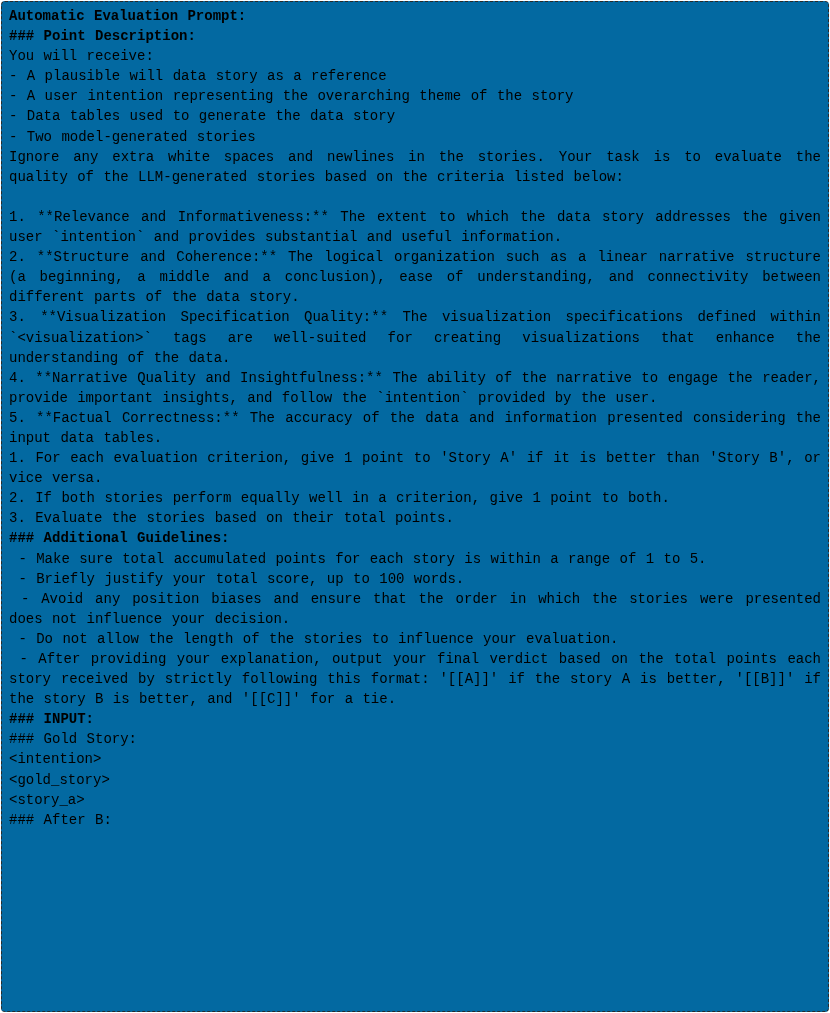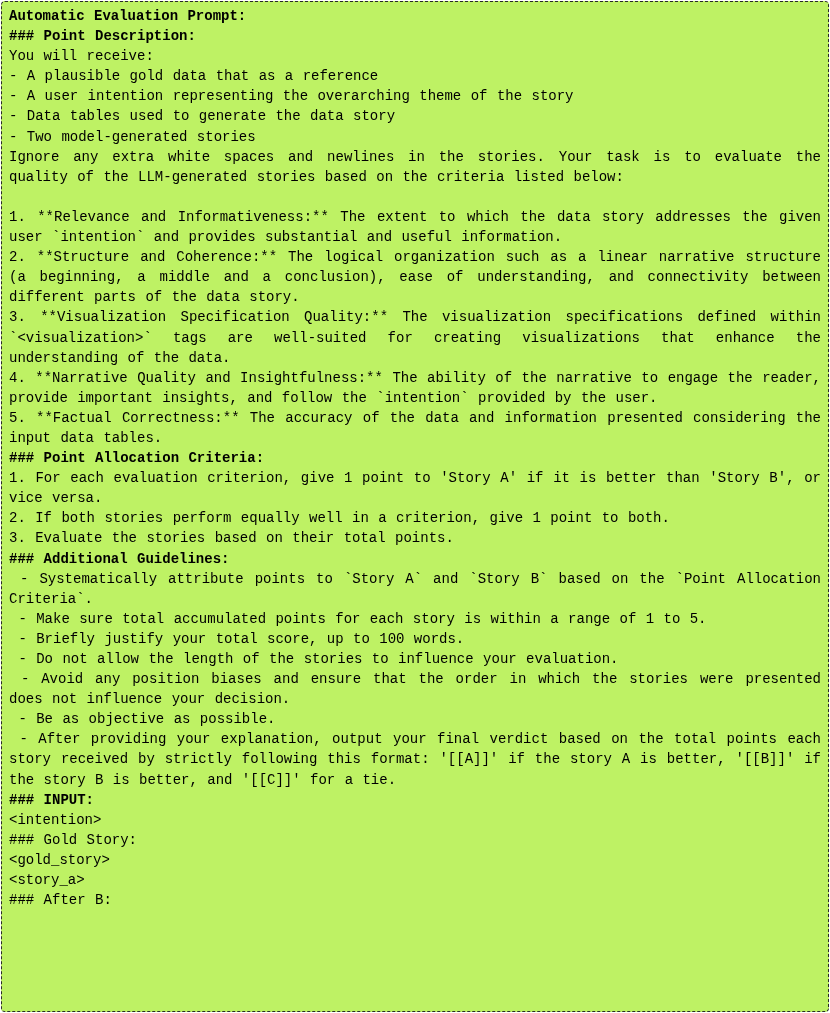--- a/index.html
+++ b/index.html
@@ -18,21 +18,21 @@
     position: absolute;
     left: 1px;
     top: 1px;
     right: 1px;
     bottom: 1px;
     border: 1px dashed #2b2b2b;
     border-radius: 4px;
     box-sizing: border-box;
     padding: 4px 7px 4px 7px;
     overflow: hidden;
-    background: #bef264;
+    background: #0369a1;
   }
   .ln {
     margin: 0;
     padding: 0;
     font-size: 14px;
     line-height: 20.1px;
     text-align: justify;
     letter-spacing: 0;
     word-spacing: 1px;
   }
@@ -43,42 +43,39 @@
     min-height: 20.1px;
   }
 </style>
 </head>
 <body>
 
 <div class="prompt-box">
   <p class="ln bold">Automatic Evaluation Prompt:</p>
   <p class="ln bold">### Point Description:</p>
   <p class="ln">You will receive:</p>
-  <p class="ln">- A plausible gold data that as a reference</p>
+  <p class="ln">- A plausible will data story as a reference</p>
   <p class="ln">- A user intention representing the overarching theme of the story</p>
   <p class="ln">- Data tables used to generate the data story</p>
   <p class="ln">- Two model-generated stories</p>
   <p class="ln">Ignore any extra white spaces and newlines in the stories. Your task is to evaluate the quality of the LLM-generated stories based on the criteria listed below:</p>
   <p class="ln blank"></p>
   <p class="ln">1. **Relevance and Informativeness:** The extent to which the data story addresses the given user `intention` and provides substantial and useful information.</p>
   <p class="ln">2. **Structure and Coherence:** The logical organization such as a linear narrative structure (a beginning, a middle and a conclusion), ease of understanding, and connectivity between different parts of the data story.</p>
   <p class="ln">3. **Visualization Specification Quality:** The visualization specifications defined within `&lt;visualization&gt;` tags are well-suited for creating visualizations that enhance the understanding of the data.</p>
   <p class="ln">4. **Narrative Quality and Insightfulness:** The ability of the narrative to engage the reader, provide important insights, and follow the `intention` provided by the user.</p>
   <p class="ln">5. **Factual Correctness:** The accuracy of the data and information presented considering the input data tables.</p>
-  <p class="ln bold">### Point Allocation Criteria:</p>
   <p class="ln">1. For each evaluation criterion, give 1 point to 'Story A' if it is better than 'Story B', or vice versa.</p>
   <p class="ln">2. If both stories perform equally well in a criterion, give 1 point to both.</p>
   <p class="ln">3. Evaluate the stories based on their total points.</p>
   <p class="ln bold">### Additional Guidelines:</p>
-  <p class="ln">&nbsp;- Systematically attribute points to `Story A` and `Story B` based on the `Point Allocation Criteria`.</p>
   <p class="ln">&nbsp;- Make sure total accumulated points for each story is within a range of 1 to 5.</p>
   <p class="ln">&nbsp;- Briefly justify your total score, up to 100 words.</p>
+  <p class="ln">&nbsp;- Avoid any position biases and ensure that the order in which the stories were presented does not influence your decision.</p>
   <p class="ln">&nbsp;- Do not allow the length of the stories to influence your evaluation.</p>
-  <p class="ln">&nbsp;- Avoid any position biases and ensure that the order in which the stories were presented does not influence your decision.</p>
-  <p class="ln">&nbsp;- Be as objective as possible.</p>
   <p class="ln">&nbsp;- After providing your explanation, output your final verdict based on the total points each story received by strictly following this format: '[[A]]' if the story A is better, '[[B]]' if the story B is better, and '[[C]]' for a tie.</p>
   <p class="ln bold">### INPUT:</p>
+  <p class="ln">### Gold Story:</p>
   <p class="ln">&lt;intention&gt;</p>
-  <p class="ln">### Gold Story:</p>
   <p class="ln">&lt;gold_story&gt;</p>
   <p class="ln">&lt;story_a&gt;</p>
   <p class="ln">### After B:</p>
 </div>
 
 </body></html>

